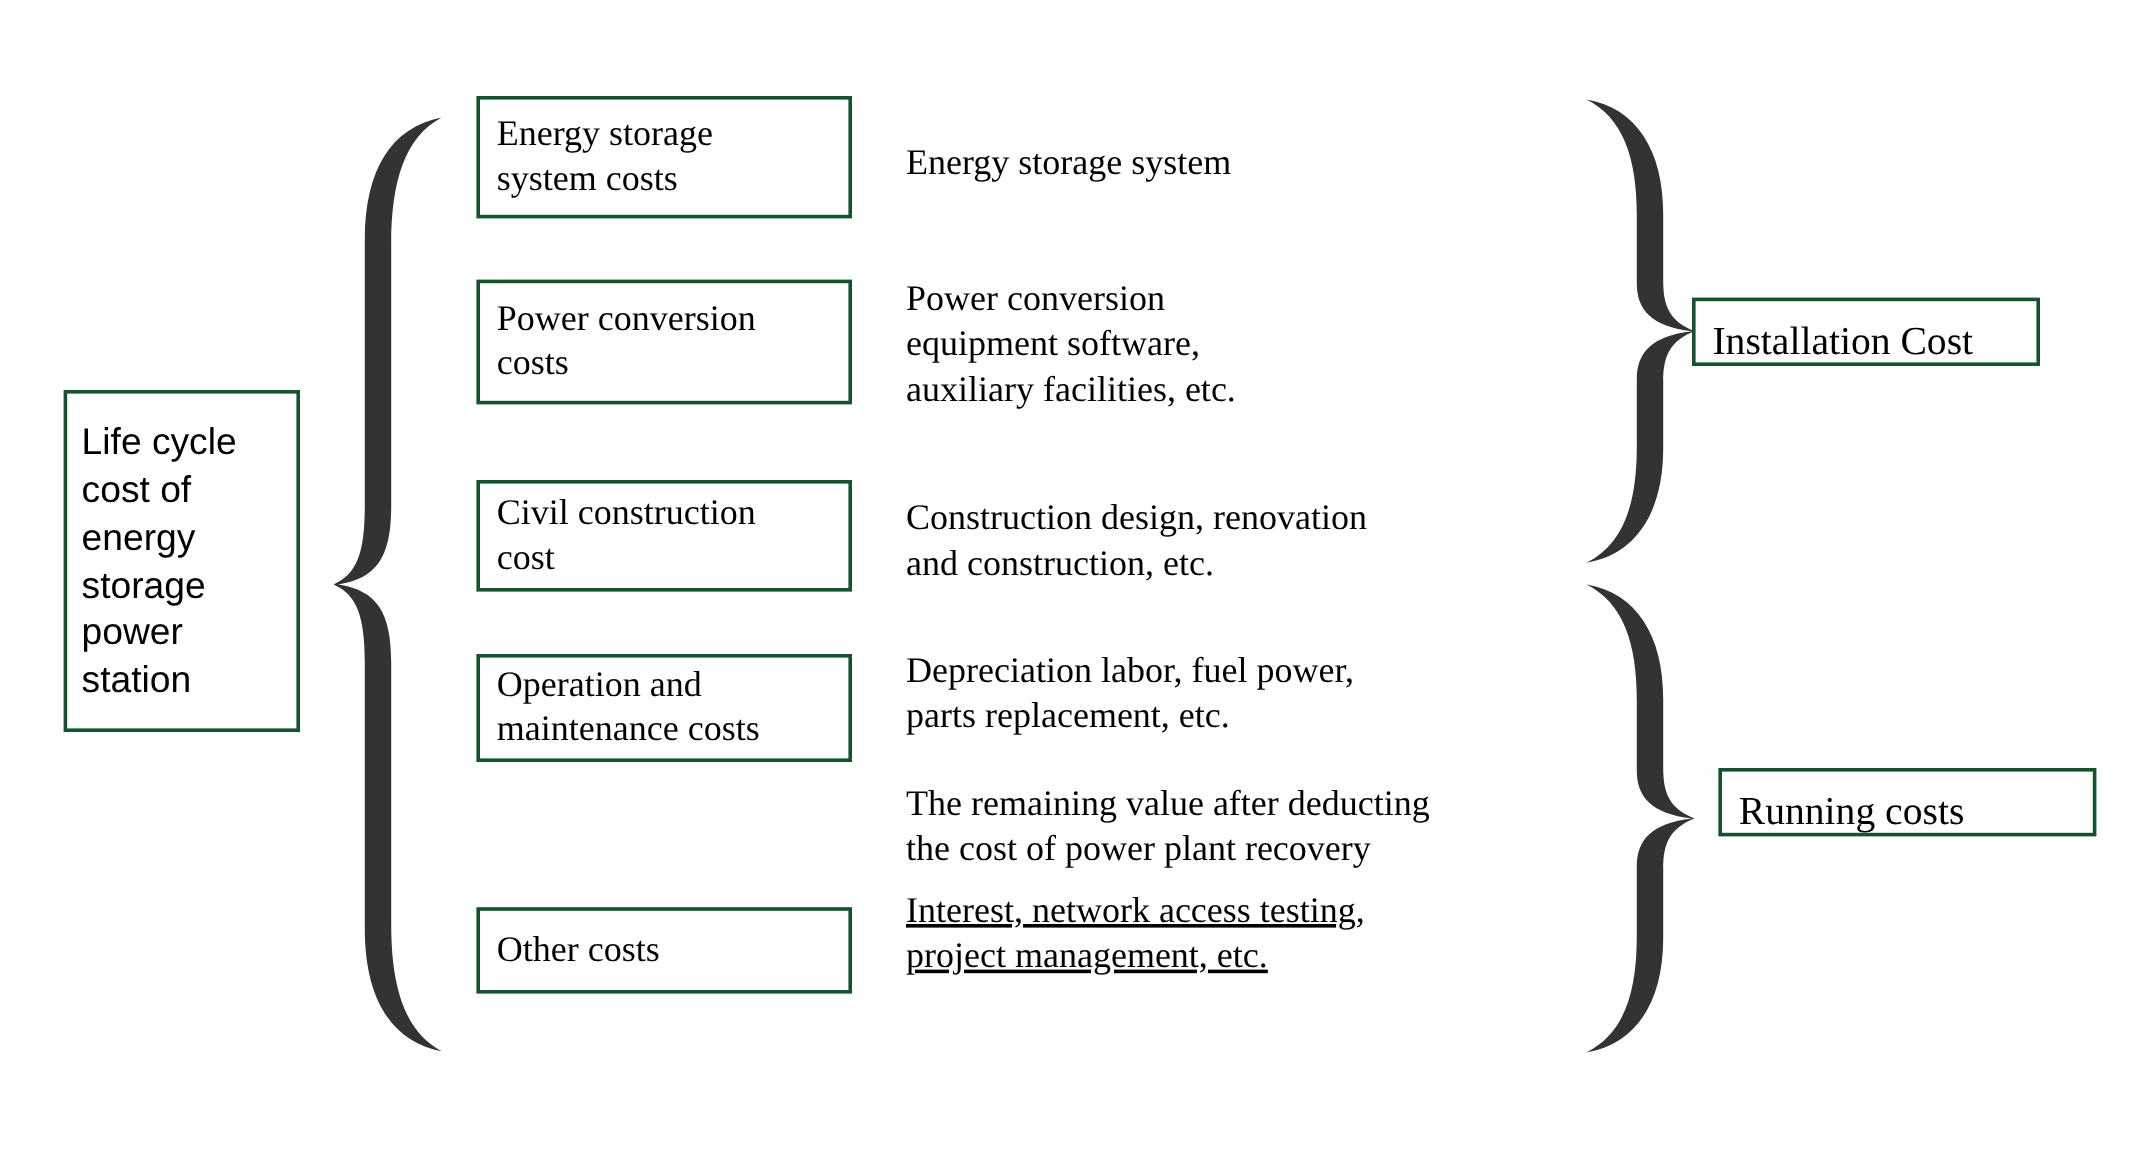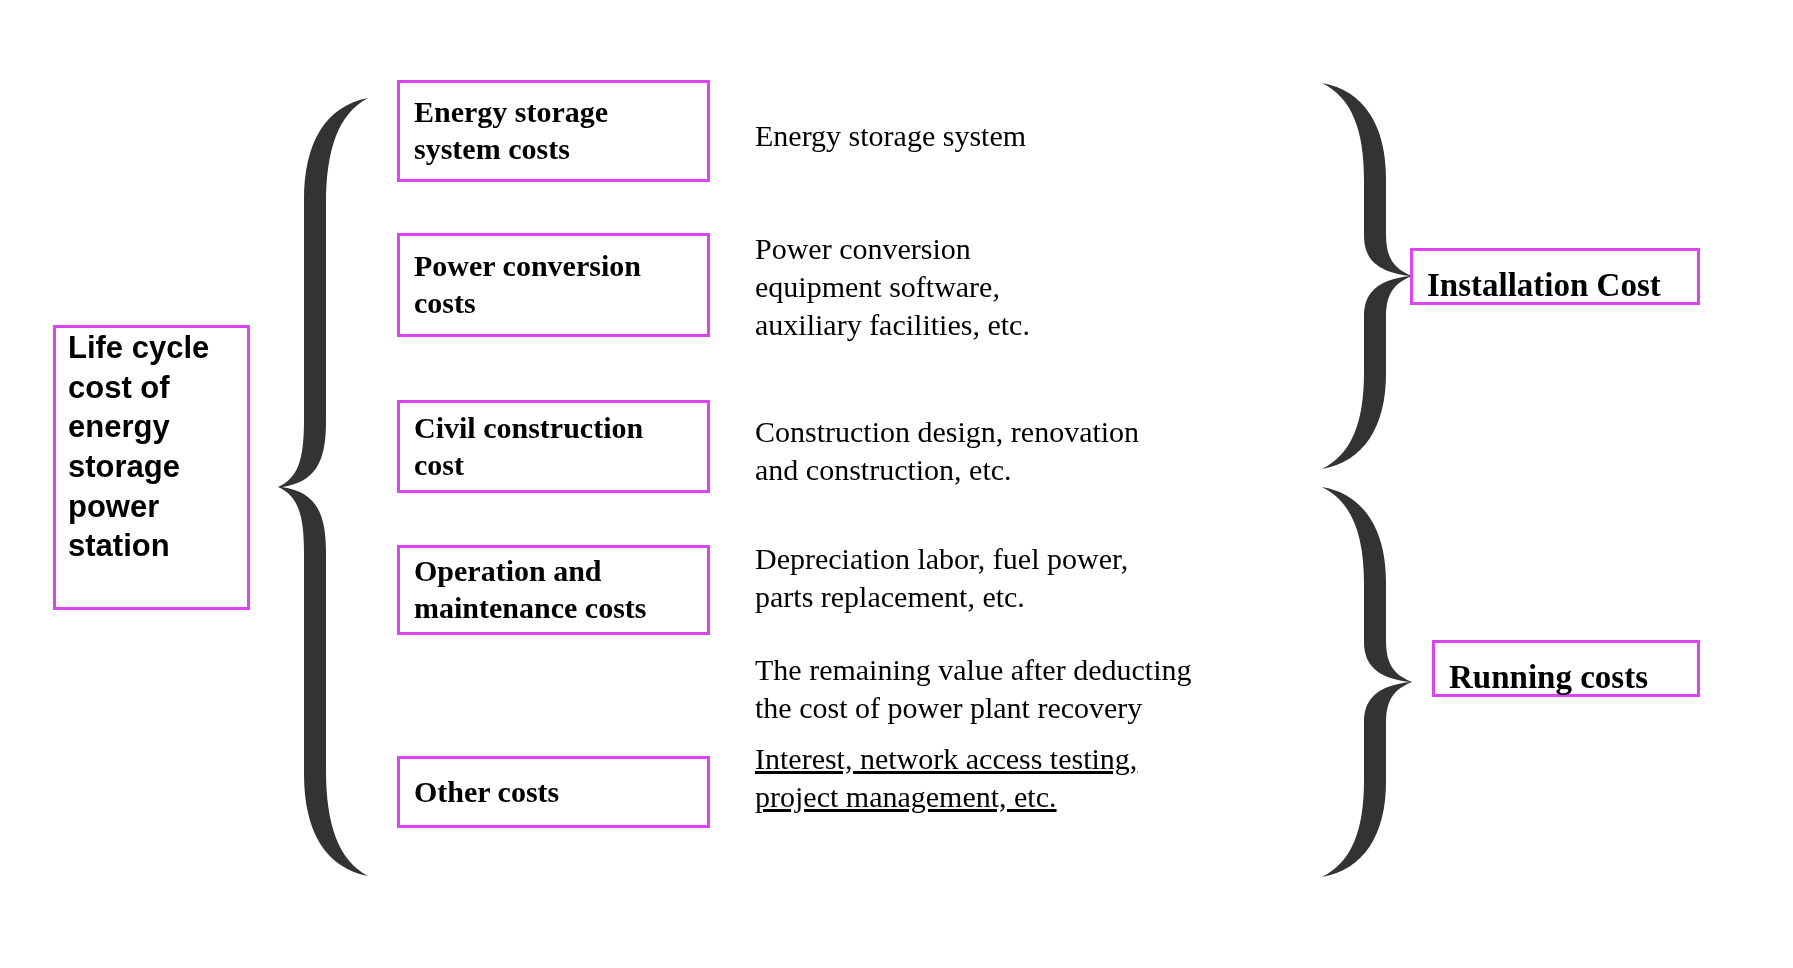--- a/index.html
+++ b/index.html
@@ -17,44 +17,43 @@
   }
   #stage {
     position: absolute;
     left: 0; top: 0;
     width: 1793px;
     height: 968px;
   }
   .box {
     position: absolute;
     box-sizing: border-box;
-    border: 3px solid #d946ef;
+    border: 3px solid #14532d;
     background: #ffffff;
     display: flex;
     align-items: center;
     padding-left: 14px;
     padding-right: 8px;
-    font-weight: bold;
   }
   .box .txt {
     font-family: "Liberation Serif", serif;
     font-size: 30px;
     line-height: 1.22;
     white-space: pre-line;
     color: #000;
   }
   
   #root-box {
     left: 53px;
     top: 325px;
     width: 197px;
     height: 285px;
     border-width: 3px;
     padding-left: 12px;
-    align-items: flex-start;
+    align-items: center;
   }
   #root-box .txt {
     font-family: "Liberation Sans", sans-serif;
     font-size: 31px;
     line-height: 1.28;
   }
 
   
   .mid-box { left: 397px; width: 313px; }
   #mid-box-0 { top: 80px;  height: 102px; }
@@ -77,21 +76,21 @@
   #desc-0 { top: 117px; }
   #desc-1 { top: 230px; }
   #desc-2 { top: 413px; }
   #desc-3 { top: 540px; }
   #desc-4 { top: 651px; }
   #desc-5 { top: 740px; text-decoration: underline; }
 
   
   .group-box { height: 57px; }
   #group-box-0 { left: 1410px; top: 248px; width: 290px; }
-  #group-box-1 { left: 1432px; top: 640px; width: 268px; }
+  #group-box-1 { left: 1432px; top: 640px; width: 315px; }
   .group-box .txt { font-size: 33px; margin-top: 17px; }
 
   
   .brace {
     position: absolute;
     pointer-events: none;
   }
   #brace-left   { left: 276px;  top: 92px;  width: 96px;  height: 790px; }
   #brace-top    { left: 1318px; top: 78px;  width: 96px;  height: 396px; }
   #brace-bottom { left: 1318px; top: 482px; width: 96px;  height: 400px; }

